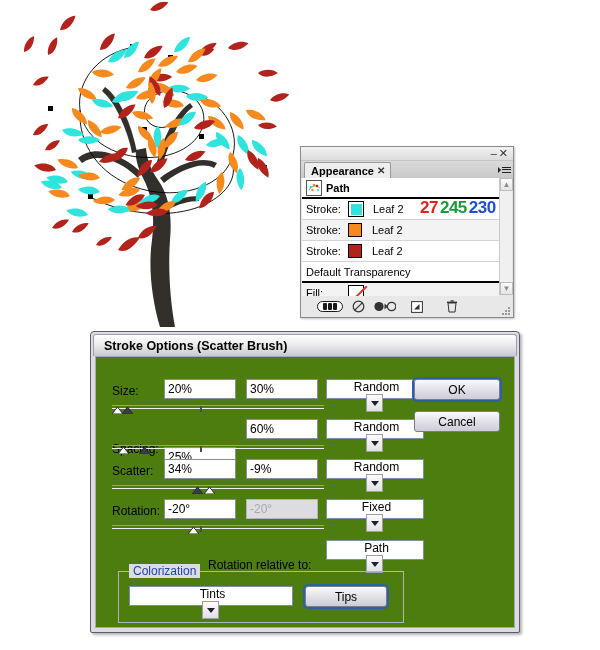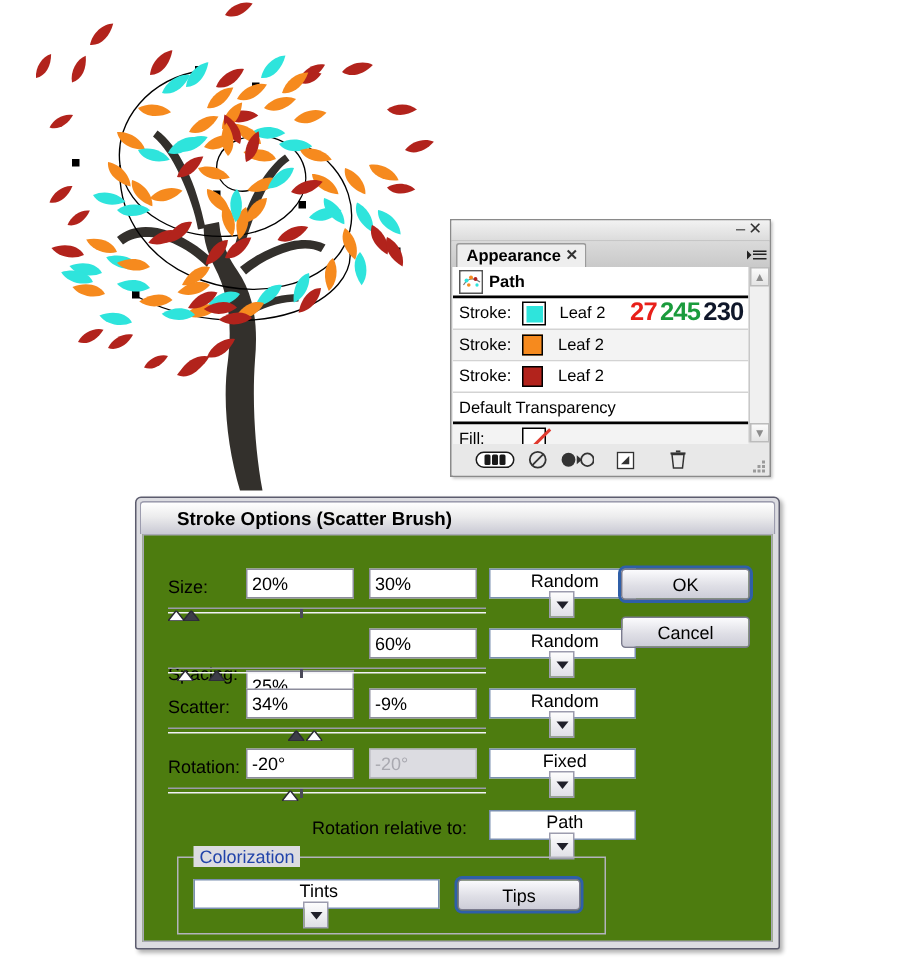--- a/index.html
+++ b/index.html
@@ -142,21 +142,21 @@
     box-shadow:2px 2px 3px rgba(0,0,0,0.3);
     font-size:12px; color:#000;
   }
   .dlg-title {
     height:22px; margin:2px 2px 0 2px;
     background:linear-gradient(#ffffff 0%, #ececed 45%, #c9c9d4 100%);
     border:1px solid #9c9cae; border-bottom:none;
     border-radius:3px 3px 0 0;
     font-weight:bold; font-size:12.5px;
     display:flex; align-items:center;
-    padding-left:24px;
+    padding-left:10px;
   }
   .dlg-inner {
     position:absolute; left:4px; right:4px; top:24px; bottom:4px;
     border:1px solid #a8a8b4;
     background:#4d7c0f;
   }
   .row-name {
     position:absolute; font-size:12px; white-space:nowrap;
   }
   .num-input {
@@ -626,21 +626,21 @@
       <b>Path</b>
     </div>
 
     <div class="panel-row">
       <span class="row-label">Stroke:</span>
       <span class="swatch-outer">
         <span class="swatch-inner" style="background:#2ee4dc"></span>
       </span>
       <span class="brush-name">Leaf 2</span>
       <span class="rgb-readout">
-        <span style="color:#e8201a">27</span><span style="color:#1a9b3c">245</span><span style="color:#0f172a">230</span>
+        <span style="color:#e8201a">27</span><span style="color:#1a9b3c">245</span><span style="color:#1d4ed8">230</span>
       </span>
     </div>
 
     <div class="panel-row alt">
       <span class="row-label">Stroke:</span>
       <span class="swatch-box" style="background:#f68a1e"></span>
       <span class="brush-name">Leaf 2</span>
     </div>
 
     <div class="panel-row">
@@ -791,21 +791,21 @@
         </span>
     </span>
     <span class="slider-track" style="left:16px; top:168px; width:212px;"></span>
     <span class="tri-wrap" style="left:92px; top:170px;">
       <svg width="11" height="7" viewBox="0 0 11 7">
           <polygon points="5.5,0 11,7 0,7" fill="#fdfdff" stroke="#2a2a34" stroke-width="1"></polygon>
         </svg>
     </span>
     <span class="slider-tick" style="left:104px; top:169px;"></span>
 
-    <span class="row-name" style="left:112px; top:188px;">Rotation relative to:</span>
+    <span class="row-name" style="left:112px; top:201px;">Rotation relative to:</span>
     <span class="combo" style="left:230px; top:183px; width:98px;">
       <span class="combo-text">Path</span>
       <span class="combo-btn">
           <span class="caret"></span>
         </span>
     </span>
 
     <div class="fieldset" style="left:22px; top:214px; width:286px; height:52px;">
       <span class="fieldset-legend">Colorization</span>
       <span class="combo" style="left:10px; top:14px; width:164px;">

